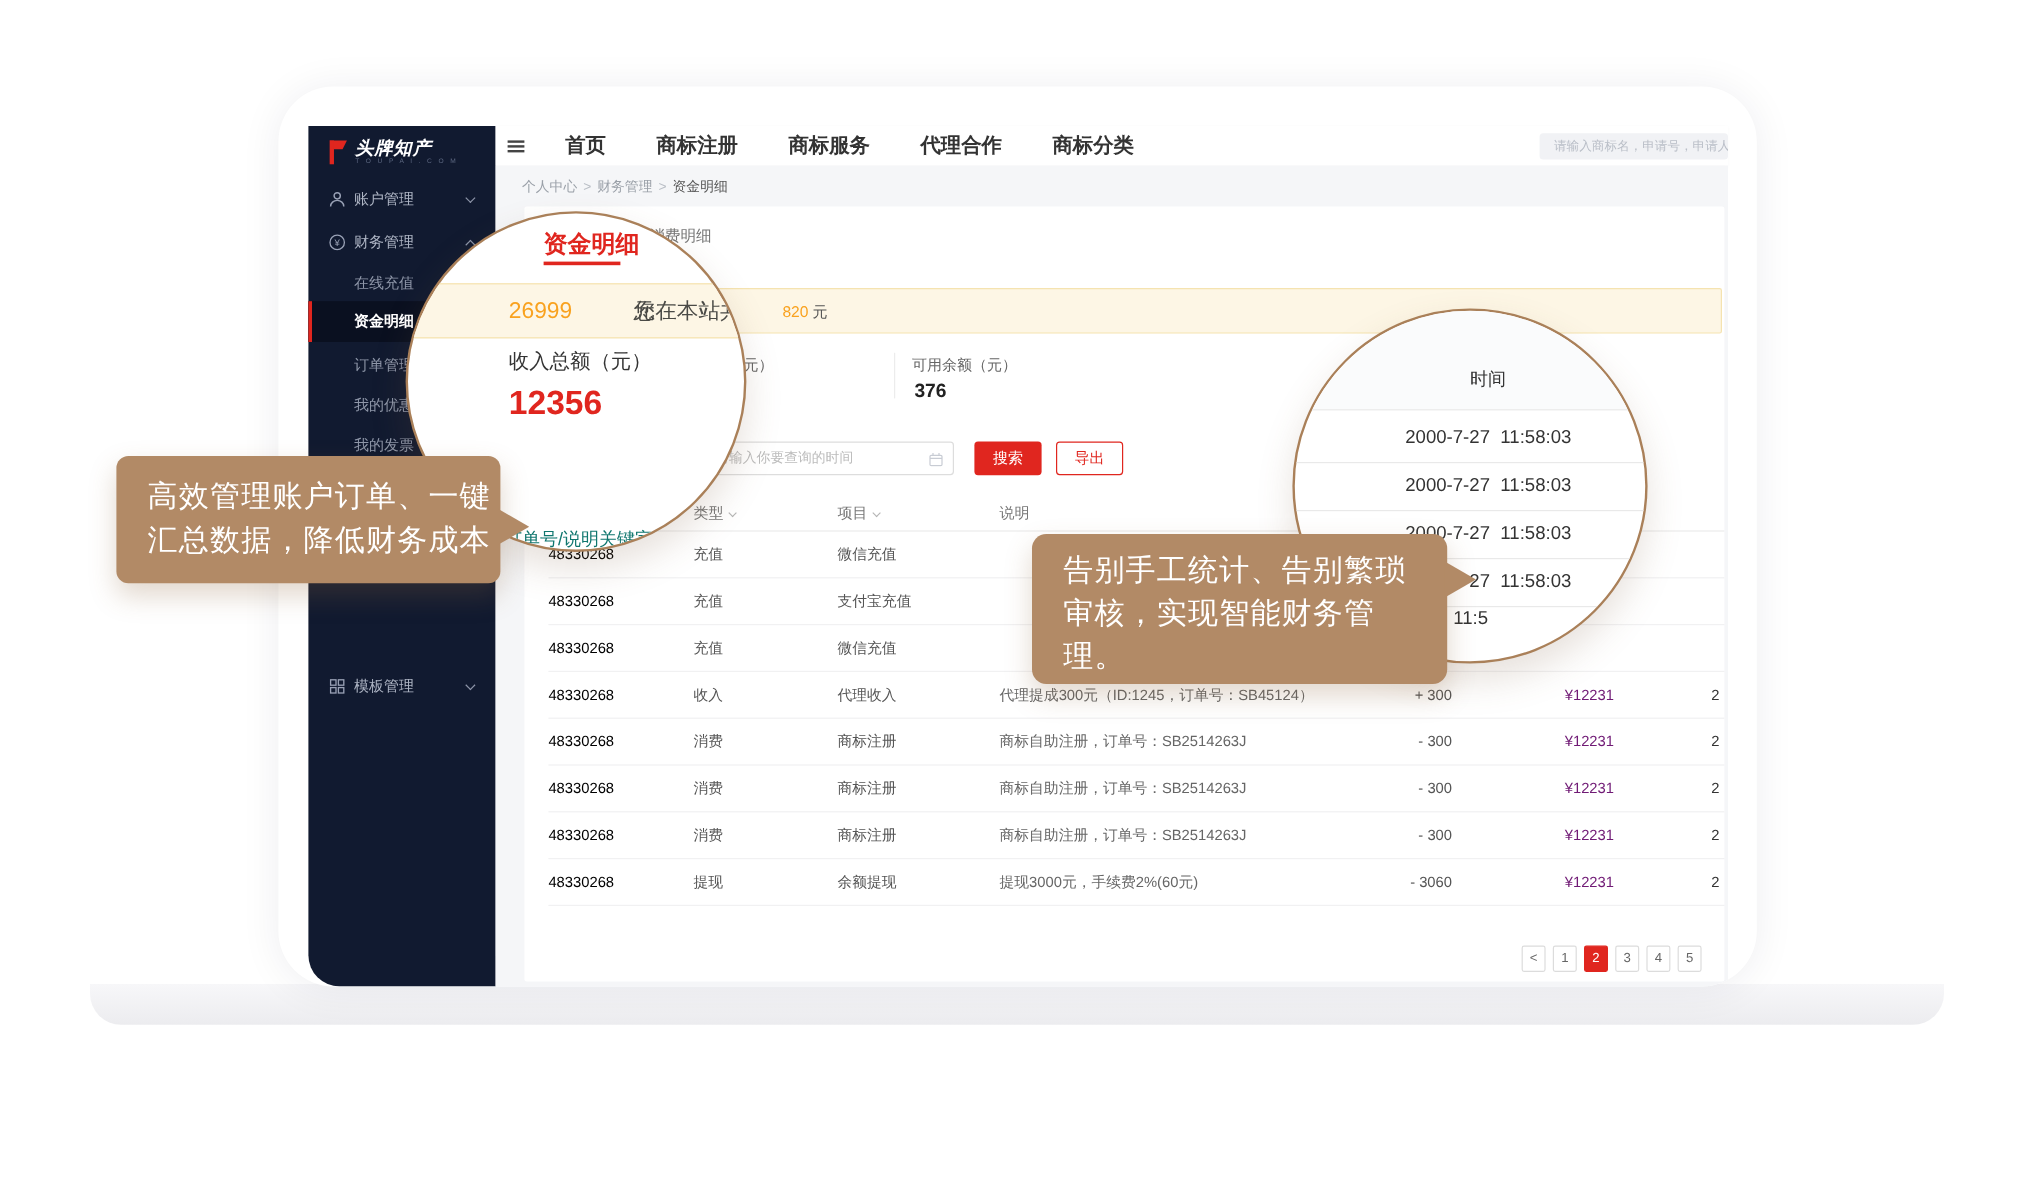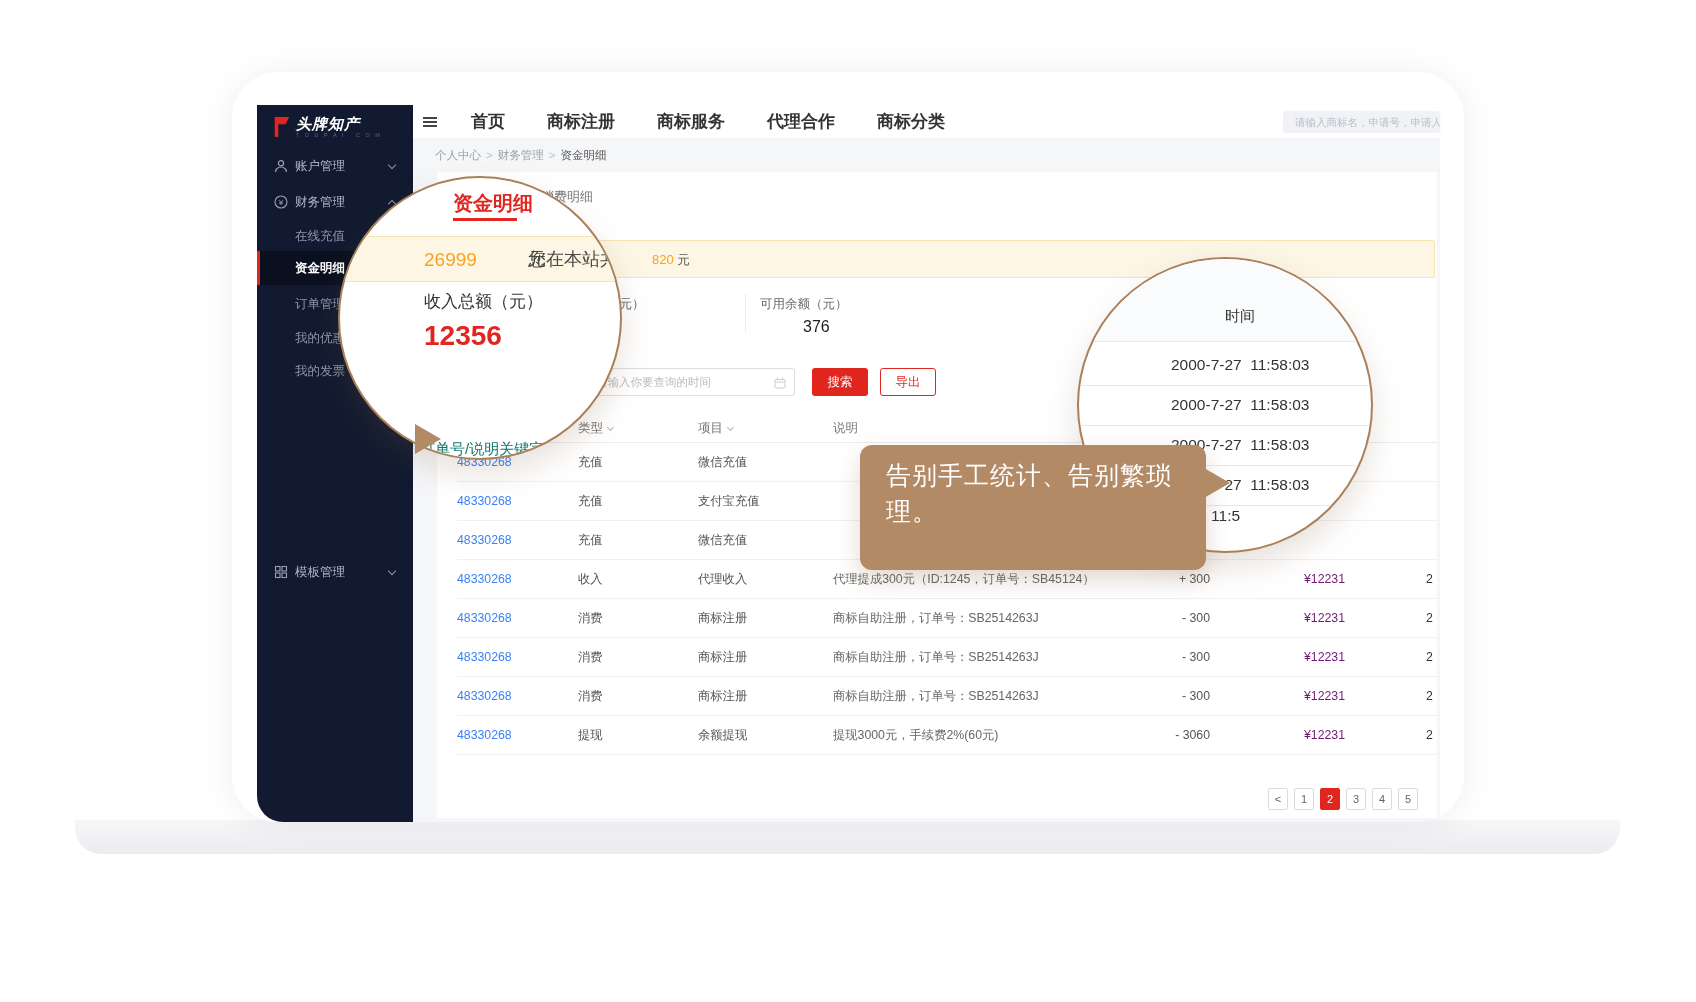--- a/index.html
+++ b/index.html
@@ -50,21 +50,21 @@
   
   .card { position:absolute; left:24px; top:34px; width:1000px; height:646px; background:#fff; border-radius:2px; }
   .tab { position:absolute; top:16px; font-size:13px; cursor:pointer; }
   .tab1 { left:20px; color:#e0261f; font-weight:bold; }
   .tab2 { left:104px; color:#777; }
   .banner { position:absolute; left:18px; top:68px; width:980px; height:38px; background:#fdf6e5;
             border:1px solid #f5e3b0; border-radius:2px; }
   .banner-frag { position:absolute; left:196px; top:0; line-height:37px; font-size:12.5px; color:#555; }
   .banner-frag b { color:#f9a21f; font-weight:normal; font-size:13px; }
   .stat-label { position:absolute; font-size:12.5px; color:#666; }
-  .stat-value { position:absolute; font-size:16px; font-weight:normal; color:#222;margin-left:41px; }
+  .stat-value { position:absolute; font-size:16px; font-weight:bold; color:#222; }
   .stat-div { position:absolute; width:1px; height:38px; background:#ececec; }
   .inc-label { left:20px; top:124px; }
   .inc-value { left:20px; top:144px; color:#e0261f; font-size:20px; }
   .exp-label { left:120px; top:124px; }
   .bal-label { left:323px; top:124px; }
   .bal-value { left:325px; top:146px; }
 
   
   .datewrap { position:absolute; left:148px; top:196px; width:210px; height:28px; border:1px solid #ddd; border-radius:3px; background:#fff; }
   .dateinput { width:100%; height:100%; border:none; outline:none; font-size:11.5px; color:#666; padding-left:10px; background:transparent; }
@@ -73,21 +73,21 @@
   .btn { position:absolute; top:196px; width:56px; height:28px; border-radius:3px; font-size:12.5px;
          display:flex; align-items:center; justify-content:center; cursor:pointer;text-align:right; }
   .btn-search { left:375px; background:#e0261f; color:#fff; }
   .btn-export { left:443px; background:#fff; color:#e0261f; border:1px solid #e0261f; }
 
   
   .tbl { position:absolute; left:20px; top:243px; width:980px; }
   .trow { display:grid; grid-template-columns:121px 120px 135px 217px 160px 135px 92px; align-items:center; }
   .thead { height:28px; font-size:12.5px; color:#777; border-bottom:1px solid #ececec; }
   .tdata { height:39px; font-size:12.3px; color:#555; border-bottom:1px solid #f1f1f2; }
-  .c-order { color:#3b82f6; }
+  .c-order { color:#000000; }
   .c-desc { color:#666; white-space:nowrap; overflow:visible; }
   .c-amt { text-align:right; color:#555; }
   .c-bal { text-align:right; color:#701a75; }
   .c-time { padding-left:81px; color:#333; white-space:nowrap; }
   .hcaret { display:inline-block; width:5px; height:5px; border-right:1.2px solid #b5b5b5; border-bottom:1.2px solid #b5b5b5;
             transform:rotate(45deg); margin-left:5px; vertical-align:2px; }
 
   
   .pager { position:absolute; left:831px; top:616px; display:flex; gap:6px; }
   .pg { width:20px; height:22px; border:1px solid #dcdcdc; border-radius:2px; background:#fff; color:#666;
@@ -371,21 +371,26 @@
       <span class="l2-line" style="top:166px;"></span>
       <span class="l2-time" style="top:177px;">2000-7-27  11:58:03</span>
       <span class="l2-line" style="top:206px;"></span>
       <span class="l2-time" style="top:217px;">2000-7-27  11:58:03</span>
       <span class="l2-line" style="top:246px;"></span>
       <span class="l2-partial">00-7-27  11:5</span>
     </div>
 
   </div>
 
+  <div class="bubble bubble1">
+    <div class="bline">高效管理账户订单、一键</div>
+    <div class="bline">汇总数据，降低财务成本</div>
+  </div>
   <div class="arrow arrow1"></div>
 
   <div class="bubble bubble2">
     <div class="bline">告别手工统计、告别繁琐</div>
+    <div class="bline">审核，实现智能财务管</div>
     <div class="bline">理。</div>
   </div>
   <div class="arrow arrow2"></div>
 
 </div>
 
 </body></html>

